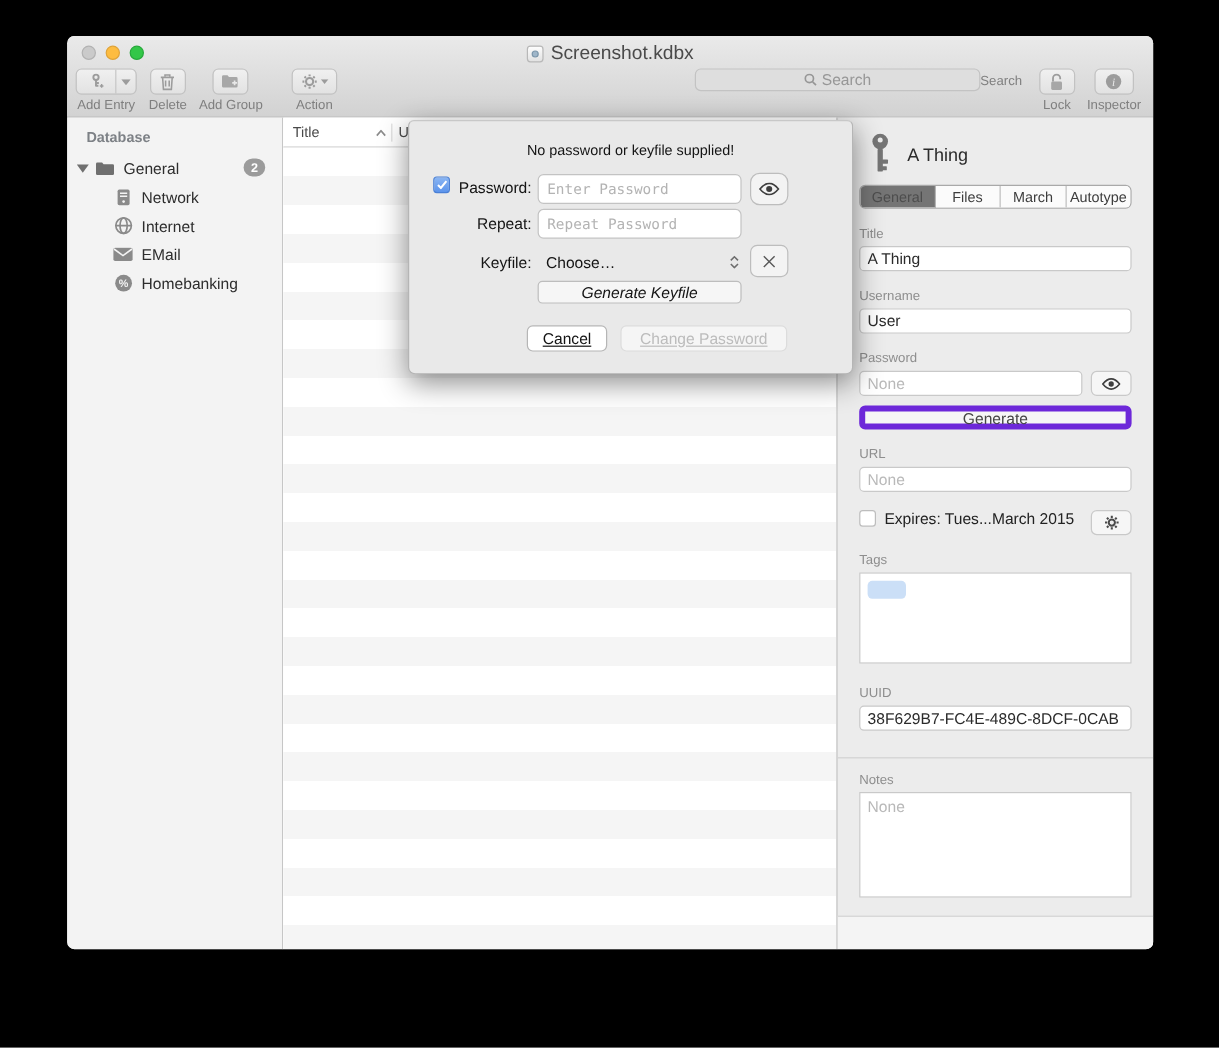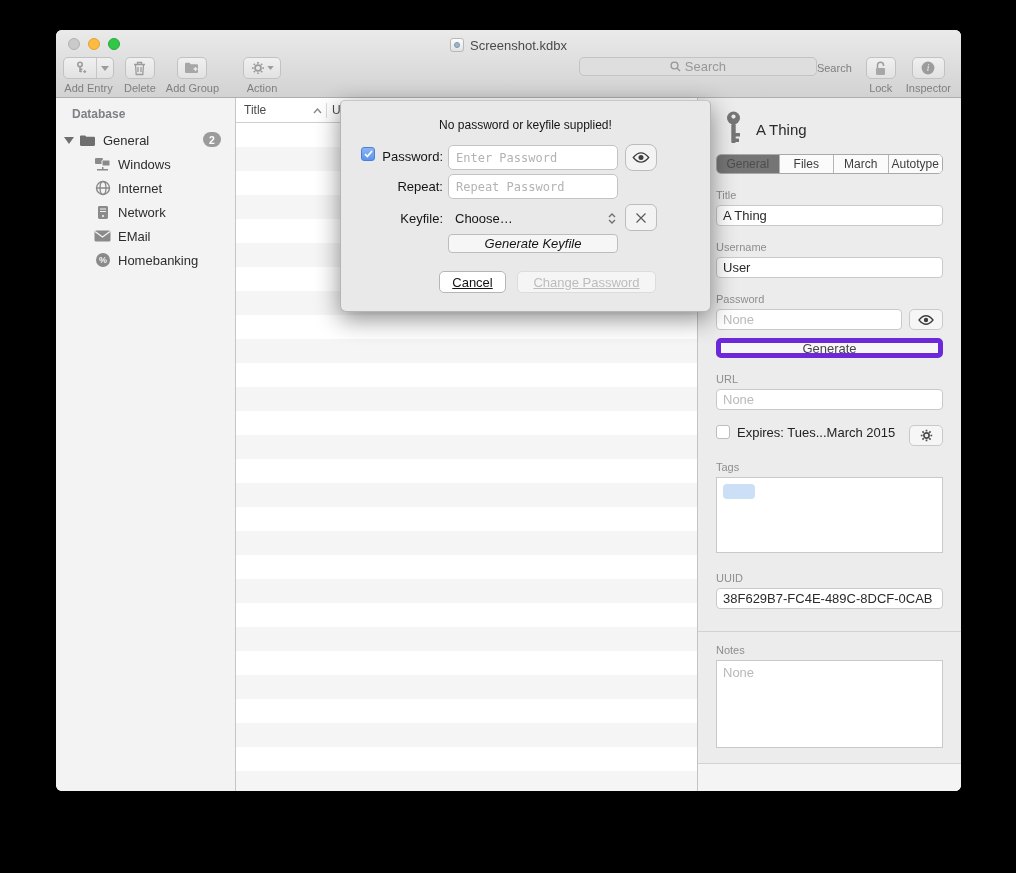--- a/index.html
+++ b/index.html
@@ -26,21 +26,21 @@
     border-bottom:1px solid #aeaeae;
   }
   .traffic { position:absolute; left:12px; top:8px; display:flex; gap:8px; }
   .light { width:12px; height:12px; border-radius:50%; }
   .light.close { background:#cacaca; border:1px solid #b2b2b2; }
   .light.min   { background:#fdbc40; border:1px solid #dfa338; }
   .light.zoom  { background:#33c748; border:1px solid #27a93b; }
   .titlebar-title {
     position:absolute; left:0; right:0; top:6px; height:18px;
     display:flex; align-items:center; justify-content:center; gap:6px;
-    font-size:13px; color:#4a4a4a;
+    font-size:16px; color:#4a4a4a;
   }
   .doc-icon { width:14px; height:14px; border-radius:3px;
     background:linear-gradient(#fdfdfd,#e2e2e2); border:1px solid #b8b8b8;
     display:flex; align-items:center; justify-content:center; }
   .doc-icon i { display:block; width:6px; height:6px; border-radius:50%;
     background:#9fb6c9; border:1px solid #7d97ab; }
 
   .toolbar { position:absolute; left:7px; right:10px; top:27px; height:40px;
     display:flex; align-items:flex-start; }
   .tb-item { display:flex; flex-direction:column; align-items:center; margin-right:10px; }
@@ -280,55 +280,43 @@
         <span class="disclosure"></span>
         <span class="sb-ic">
           <svg width="17" height="13" viewBox="0 0 17 13">
               <path d="M1 2.6 q0-1.1 1.1-1.1 h4 l1.2 1.3 h7.6 q1.1 0 1.1 1.1 v6.9 q0 1.1-1.1 1.1 H2.1 Q1 11.9 1 10.8 Z" fill="#6f6f6f"></path>
             </svg>
         </span>
         <span>General</span>
         <span class="badge">2</span>
       </div>
 
+
       <div class="sb-row sb-child">
         <span class="sb-ic">
-          <svg width="17" height="15" viewBox="0 0 17 15">
-              <g fill="#8a8a8a">
-                <rect x="1" y="1" width="8" height="6" rx="1"></rect>
-                <rect x="8" y="3" width="8" height="6" rx="1" stroke="#f3f3f3" stroke-width="1"></rect>
-                <path d="M8 10 h1.5 v2 h-1.5 z M3 12 h11 v1.4 h-11 z"></path>
-              </g>
-            </svg>
-        </span>
-        <span>Windows</span>
+          <svg width="12" height="15" viewBox="0 0 12 15">
+              <rect x="1" y="1" width="10" height="13" rx="1.4" fill="#8a8a8a"></rect>
+              <path d="M3 4 h6 M3 6.5 h6" stroke="#f3f3f3" stroke-width="1.2"></path>
+              <circle cx="6" cy="11" r="1.1" fill="#f3f3f3"></circle>
+            </svg>
+        </span>
+        <span>Network</span>
       </div>
 
       <div class="sb-row sb-child">
         <span class="sb-ic">
           <svg width="16" height="16" viewBox="0 0 16 16">
               <g fill="none" stroke="#8a8a8a" stroke-width="1.4">
                 <circle cx="8" cy="8" r="6.5"></circle>
                 <ellipse cx="8" cy="8" rx="3" ry="6.5"></ellipse>
                 <path d="M1.5 8 h13"></path>
               </g>
             </svg>
         </span>
         <span>Internet</span>
-      </div>
-
-      <div class="sb-row sb-child">
-        <span class="sb-ic">
-          <svg width="12" height="15" viewBox="0 0 12 15">
-              <rect x="1" y="1" width="10" height="13" rx="1.4" fill="#8a8a8a"></rect>
-              <path d="M3 4 h6 M3 6.5 h6" stroke="#f3f3f3" stroke-width="1.2"></path>
-              <circle cx="6" cy="11" r="1.1" fill="#f3f3f3"></circle>
-            </svg>
-        </span>
-        <span>Network</span>
       </div>
 
       <div class="sb-row sb-child">
         <span class="sb-ic">
           <svg width="17" height="12" viewBox="0 0 17 12">
               <rect x="0.5" y="0.5" width="16" height="11" rx="1.5" fill="#8a8a8a"></rect>
               <path d="M1 1.5 L8.5 7 L16 1.5" stroke="#f3f3f3" stroke-width="1.3" fill="none"></path>
             </svg>
         </span>
         <span>EMail</span>

